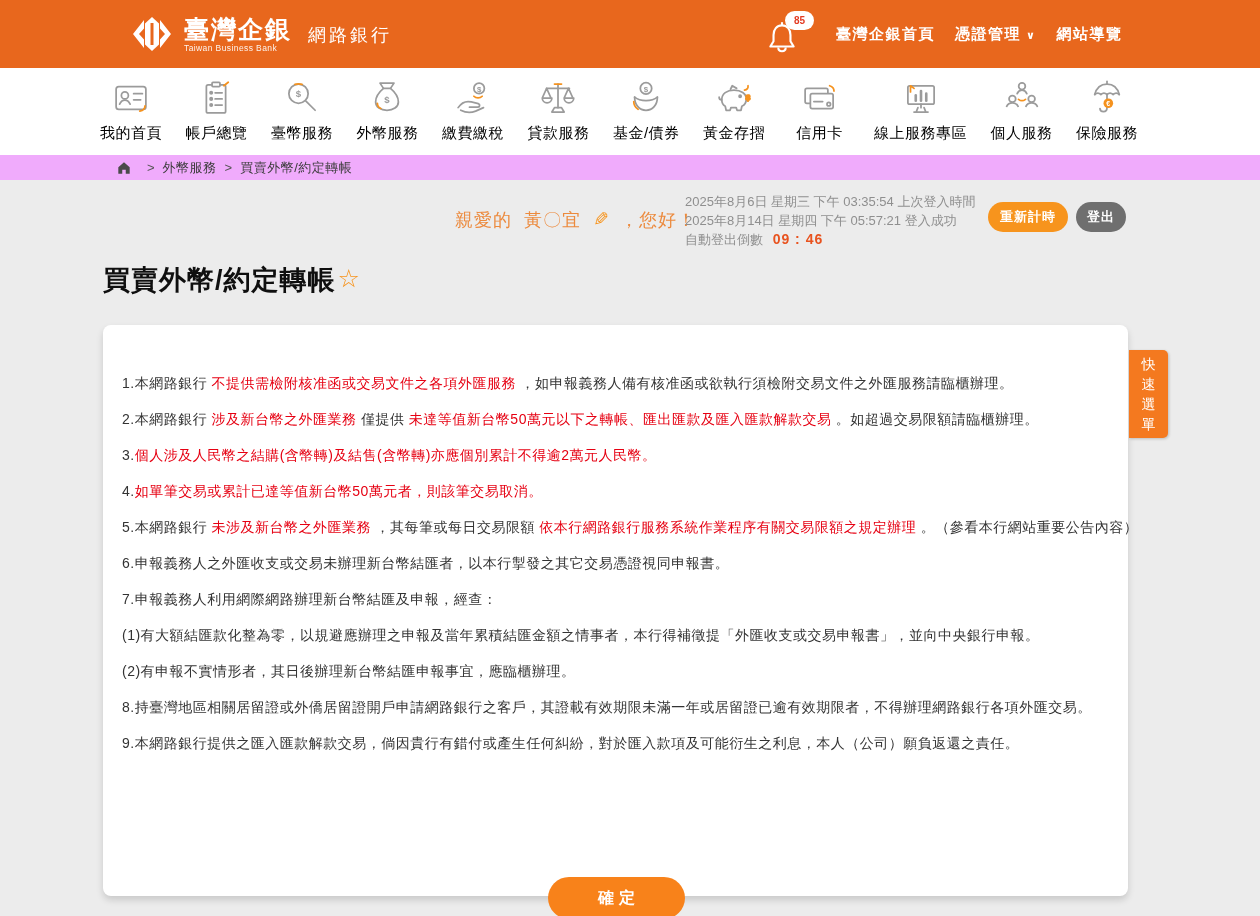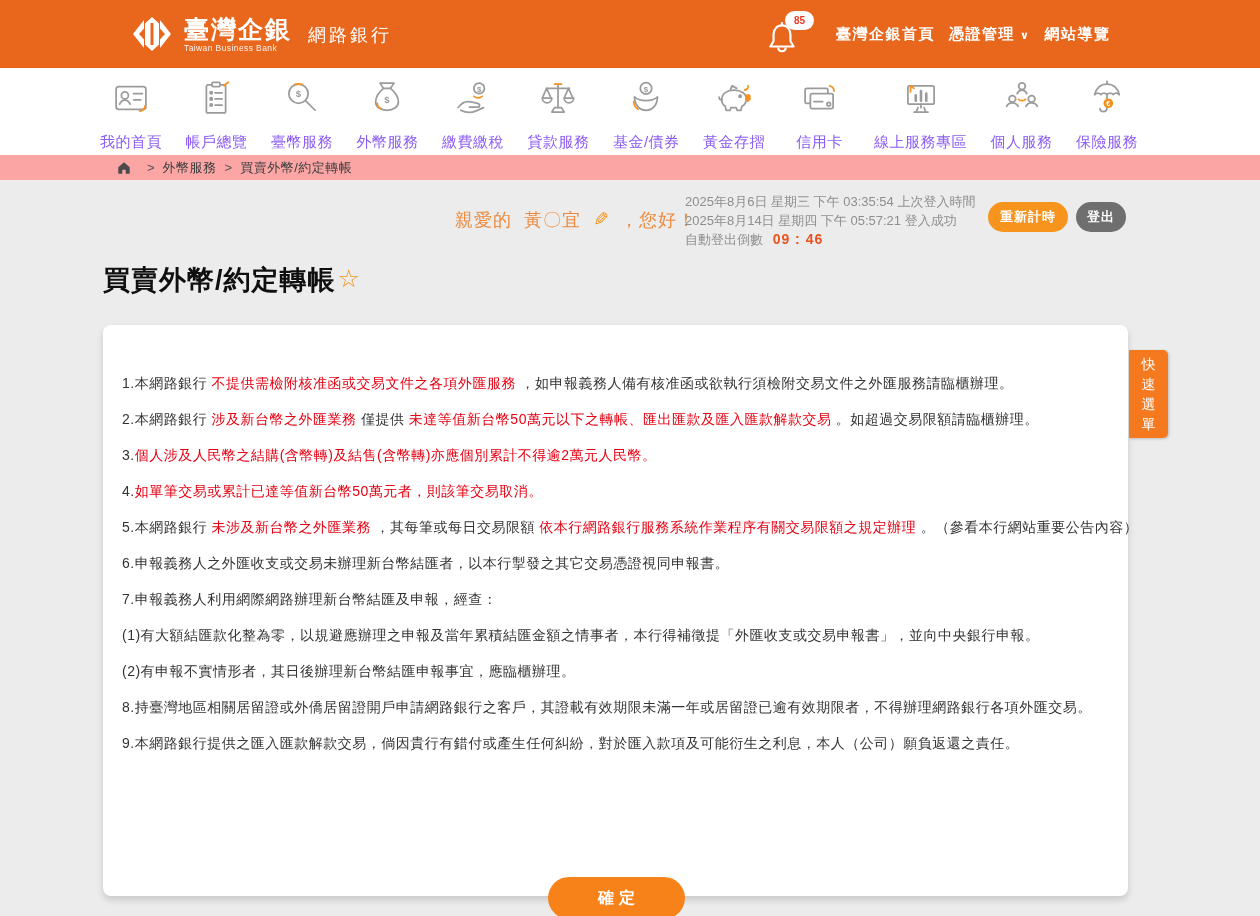--- a/index.html
+++ b/index.html
@@ -13,35 +13,35 @@
   .logo { position:absolute; left:128px; top:10px; display:flex; align-items:center;justify-content:center; }
   .logo-mark { width:48px; height:48px; }
   .brand-block { margin-left:8px; color:#fff; }
   .brand { font-size:25px; font-weight:bold; letter-spacing:2px; line-height:26px; }
   .brand-en { font-size:8.5px; letter-spacing:.4px; opacity:.92; margin-top:1px; }
   .product { color:#fff; font-size:18px; letter-spacing:3px; margin-left:16px; padding-top:2px; }
   .bell-wrap { position:absolute; left:765px; top:15px; width:60px; height:44px; cursor:pointer; }
   .bell-wrap svg { width:34px; height:36px; position:absolute; left:0; top:4px; }
   .badge { position:absolute; left:20px; top:-4px; background:#fff; color:#e33b22; font-weight:bold;
            font-size:10px; padding:1px 9px; border-radius:11px; line-height:17px; }
-  .hlinks { position:absolute; left:836px; top:0; height:68px; display:flex; align-items:center; gap:14px; }
+  .hlinks { position:absolute; left:836px; top:0; height:68px; display:flex; align-items:center; gap:20px; }
   .hlink { color:#fff; font-size:15px; font-weight:600; letter-spacing:1.5px; text-decoration:none; cursor:pointer; white-space:nowrap; }
   .chev { font-size:11px; margin-left:5px; font-weight:bold; }
   
   .nav { position:absolute; top:68px; left:0; width:1260px; height:87px; background:#fff; }
   .nav-row { position:absolute; left:100px; top:9px; width:1038px; display:flex; justify-content:space-between; }
   .nav-item { display:flex; flex-direction:column; align-items:center; cursor:pointer; min-width:62px; }
   .nav-icon svg { width:42px; height:42px; fill:none; stroke:#9b9b9b; stroke-width:2; stroke-linecap:round; stroke-linejoin:round; }
   .nav-icon svg .acc { stroke:#f5921e; }
   .nav-icon svg .accf { fill:#f5921e; stroke:none; }
   .nav-icon svg text { fill:#9b9b9b; stroke:none; font-size:11px; font-weight:bold; font-family:"Liberation Sans",sans-serif; text-anchor:middle; }
   .nav-icon svg text.acct { fill:#fff; font-size:8px; }
-  .nav-label { font-size:15px; color:#8b5cf6; margin-top:10px; letter-spacing:.5px; white-space:nowrap; }
-  
-  .breadcrumb { position:absolute; top:155px; left:0; width:1260px; height:25px; background:#fca5a5;
+  .nav-label { font-size:15px; color:#000000; margin-top:1px; letter-spacing:.5px; white-space:nowrap; }
+  
+  .breadcrumb { position:absolute; top:155px; left:0; width:1260px; height:25px; background:#f0abfc;
                 display:flex; align-items:center; padding-left:117px; font-size:13px; color:#3c3c3c; }
   .breadcrumb .home-icon { width:14px; height:14px; margin-right:8px; display:inline-block; }
   .crumb-sep { margin:0 8px; color:#555; }
   .crumb { cursor:pointer; letter-spacing:.5px; }
   
   .greeting { position:absolute; left:455px; top:208px; font-size:18px; color:#ec8a3d; letter-spacing:1px; white-space:nowrap; }
   .greeting .pencil { color:#f7941d; font-size:19px; margin:0 5px; display:inline-block; transform:scaleX(-1); }
   .times { position:absolute; left:685px; top:192px; font-size:13px; color:#8f8f8f; line-height:19px; white-space:nowrap; }
   .countdown-line { font-size:13px; }
   .countdown-val { color:#e8531f; font-weight:bold; font-size:14px; margin-left:6px; letter-spacing:1px; }

